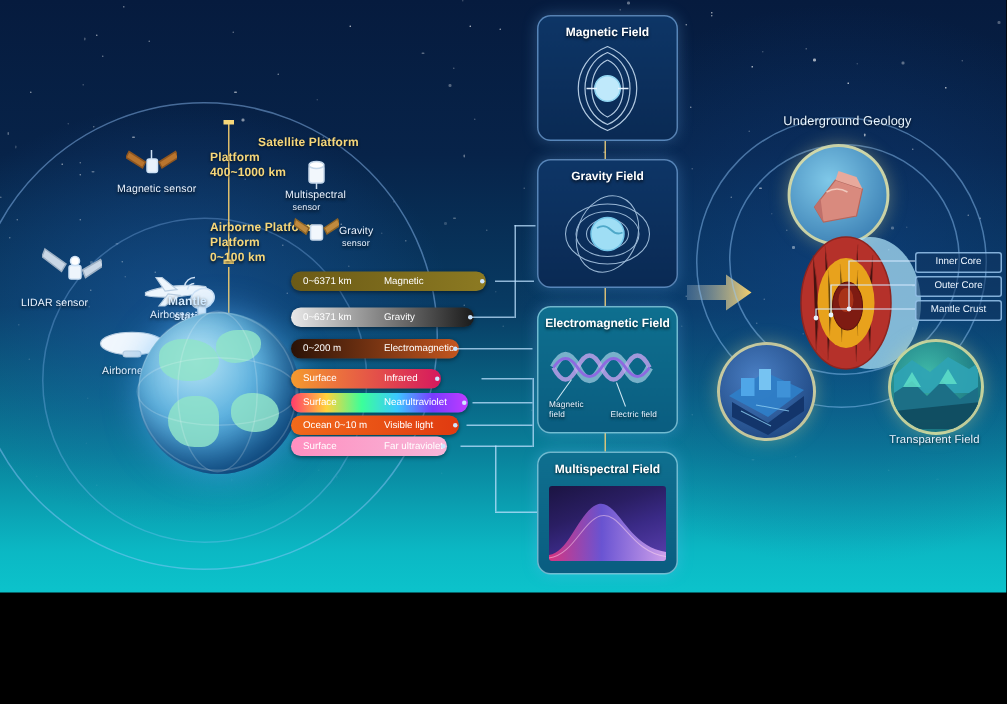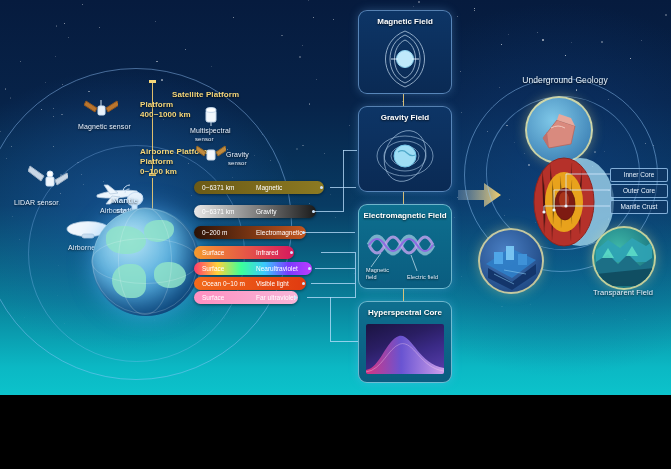--- a/index.html
+++ b/index.html
@@ -399,21 +399,21 @@
     </svg>
     <div class="lbl" style="left:7px;top:62px;width:34px;font-size:5.5px;line-height:7px;">Magnetic<br>field</div>
     <div class="lbl" style="left:48px;top:68px;width:42px;font-size:5.5px;">Electric field</div>
     <svg style="position:absolute;left:0;top:0;" width="92" height="83">
       <line x1="12" y1="62" x2="22" y2="48" stroke="#cfe8f5" stroke-width=".7"></line>
       <line x1="58" y1="66" x2="52" y2="50" stroke="#cfe8f5" stroke-width=".7"></line>
     </svg>
   </div>
 
   <div class="panel teal" style="left:358px;top:301px;width:92px;height:80px;">
-    <div class="ttl">Hyperspectral Core</div>
+    <div class="ttl">Multispectral Field</div>
     <div style="position:absolute;left:7px;top:22px;width:78px;height:50px;border-radius:2px;overflow:hidden;
       background:linear-gradient(160deg,#1b1442 0%,#2a1e63 35%,#3a2a86 60%,#5a3fae 100%);">
       <svg width="78" height="50" viewBox="0 0 78 50">
         <defs>
           <linearGradient id="hg" x1="0" y1="0" x2="1" y2="0">
             <stop offset="0%" stop-color="#e5357f"></stop>
             <stop offset="45%" stop-color="#6d57d8"></stop>
             <stop offset="100%" stop-color="#d8a8f0"></stop>
           </linearGradient>
         </defs>

